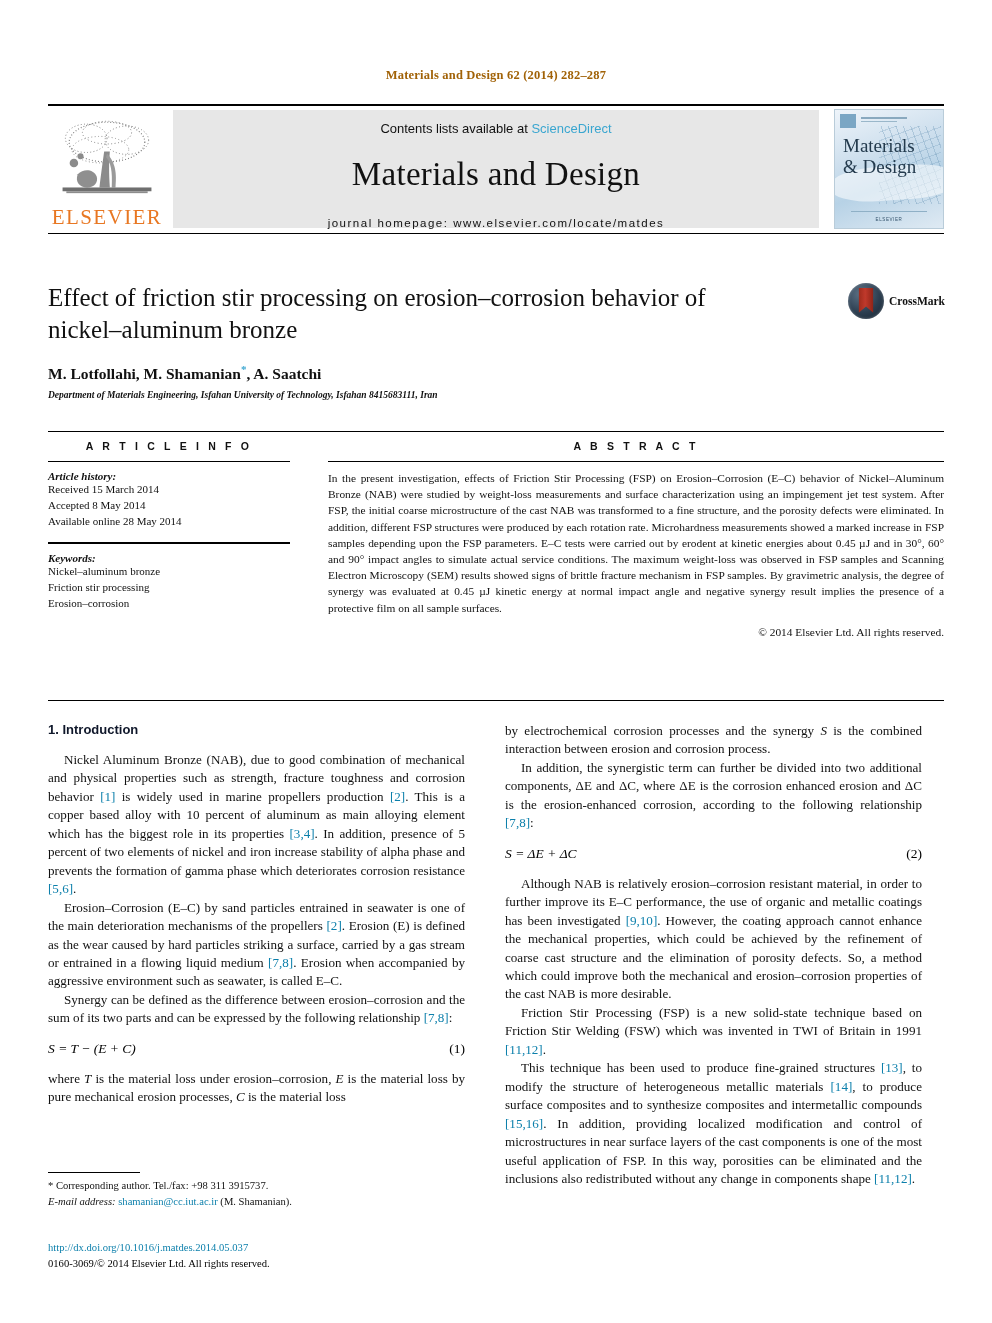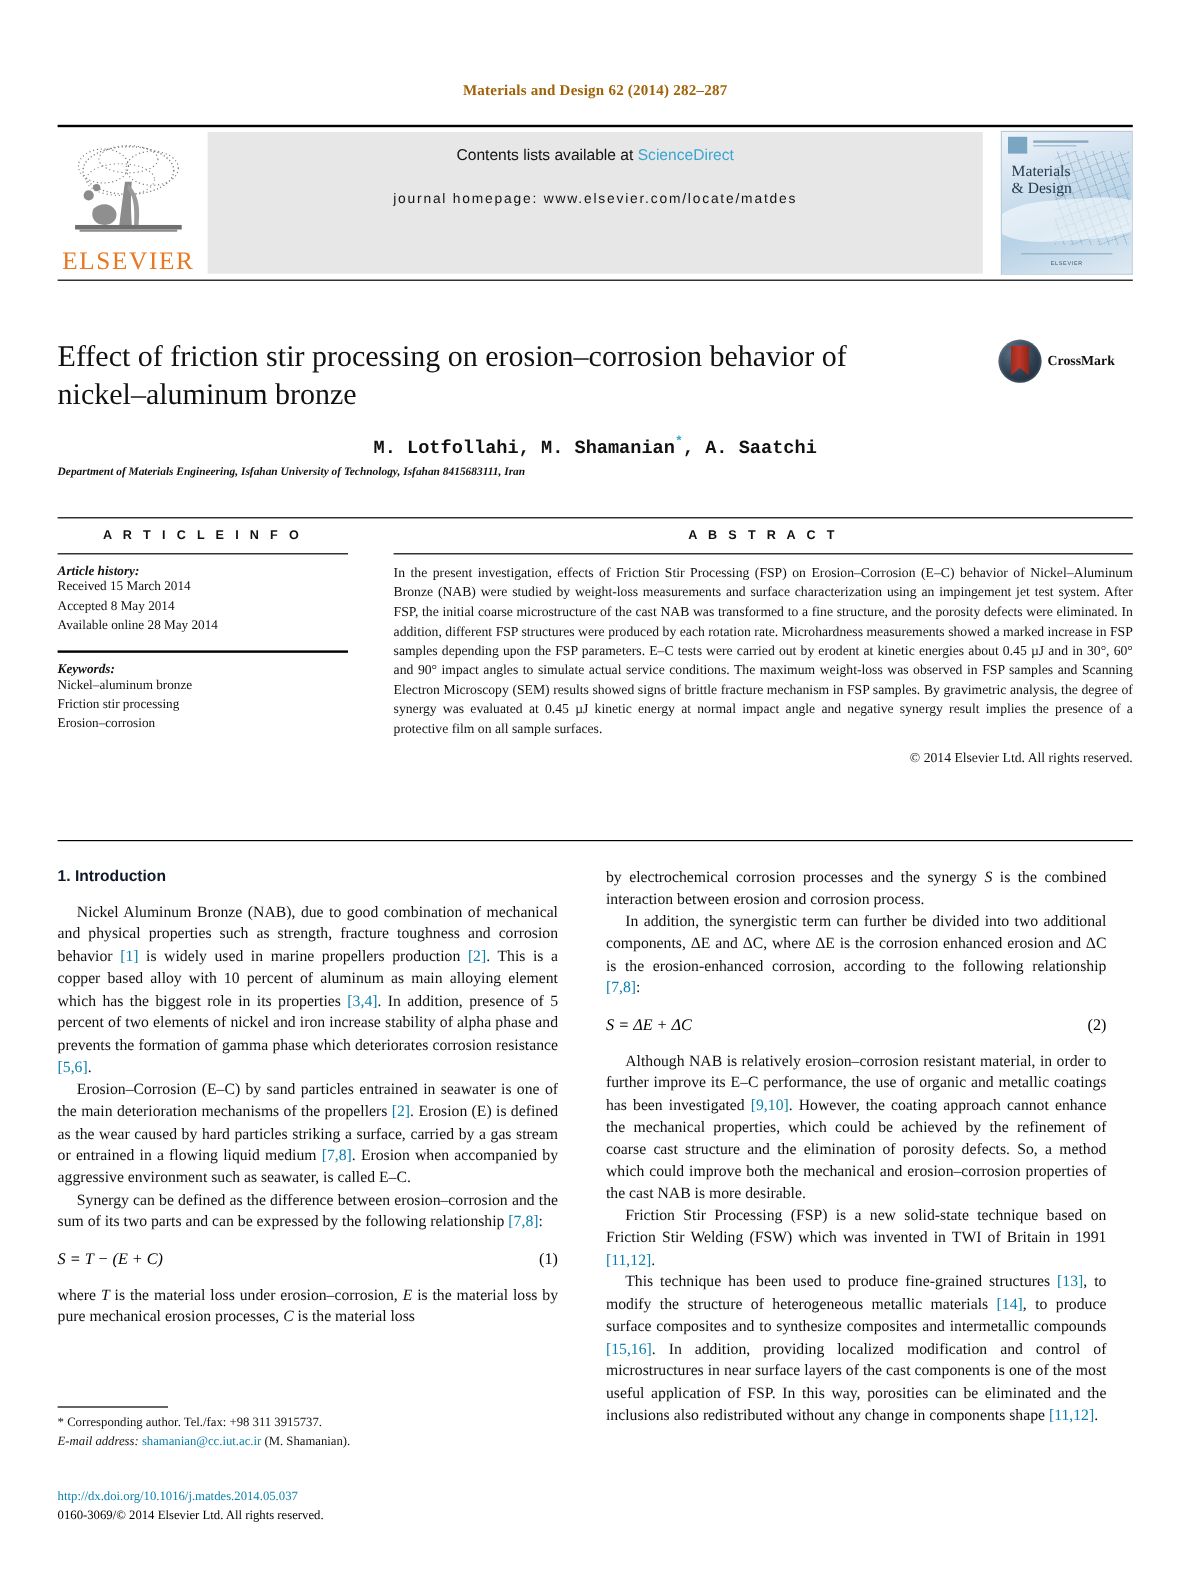--- a/index.html
+++ b/index.html
@@ -67,21 +67,21 @@
     background:#7aa6c4;
   }
   .cover-thumb .ct-topline{
     position:absolute; left:26px; top:7px; width:46px; height:2px; background:#89a9bf;
   }
   .cover-thumb .ct-topline2{
     position:absolute; left:26px; top:11px; width:36px; height:1px; background:#9ab7ca;
   }
   .cover-thumb .ct-title {
     position:absolute; left:8px; top:26px; right:6px;
-    font-family:"Liberation Serif", serif; font-size:13px; color:#233a4d; line-height:1.08;
+    font-family:"Liberation Serif", serif; font-size:19px; color:#233a4d; line-height:1.08;
   }
   .cover-thumb .ct-wave {
     position:absolute; left:-6px; top:56px; width:130px; height:34px;
     background:rgba(255,255,255,0.55);
     border-radius:50% / 70%;
     transform:rotate(-4deg);
   }
   .cover-thumb .ct-mesh {
     position:absolute; right:2px; top:16px; width:62px; height:78px;
     background-image:
@@ -98,31 +98,31 @@
   }
 
   
   .titleblock { position:absolute; left:48px; right:48px; top:282px; }
   h1.paper-title {
     margin:0; font-family:"Liberation Serif", serif;
     font-size:25px; font-weight:normal; line-height:1.26; color:#111;
     max-width:700px;
   }
   .authors {
-    margin-top:18px; font-family:Liberation Mono, monospace;
-    font-size:15.5px; font-weight:bold; color:#111;text-align:center;
+    margin-top:18px; font-family:Liberation Serif, serif;
+    font-size:15.5px; font-weight:bold; color:#111;
   }
   .authors .star { color:#3aa6d0; font-weight:bold; vertical-align:super; font-size:11px;}
   .affil {
     margin-top:7px; font-family:"Liberation Serif", serif;
     font-size:9.5px; font-style:italic; font-weight:bold; color:#111;
   }
 
   .crossmark {
-    position:absolute; right:16px; top:-3px; width:96px; height:44px;
+    position:absolute; right:0px; top:-3px; width:96px; height:44px;
     display:flex; align-items:center; gap:5px;
   }
   .cm-circle {
     width:36px;height:36px;border-radius:50%;
     background:radial-gradient(circle at 35% 30%, #5d7286 0%, #2c3e50 55%, #16222e 100%);
     position:relative; flex:0 0 auto;
     box-shadow: inset 0 0 3px rgba(255,255,255,.35);
   }
   .cm-circle:after{
     content:""; position:absolute; left:50%; top:5px; transform:translateX(-50%);
@@ -235,20 +235,21 @@
           <rect x="12" y="78" width="86" height="2" fill="#8d8d8d"></rect>
         </g>
       </svg>
       <div class="elsevier-word">ELSEVIER</div>
     </div>
 
     <div class="hdr-center">
       <div class="contents-line">
         <span>Contents lists available at </span><span class="sd">ScienceDirect</span>
       </div>
+      <div class="journal-title">Materials and Design</div>
       <div class="journal-home">journal homepage: www.elsevier.com/locate/matdes</div>
     </div>
 
     <div class="cover-thumb">
       <div class="ct-mesh"></div>
       <div class="ct-el"></div>
       <div class="ct-topline"></div>
       <div class="ct-topline2"></div>
       <div class="ct-wave"></div>
       <div class="ct-title">

